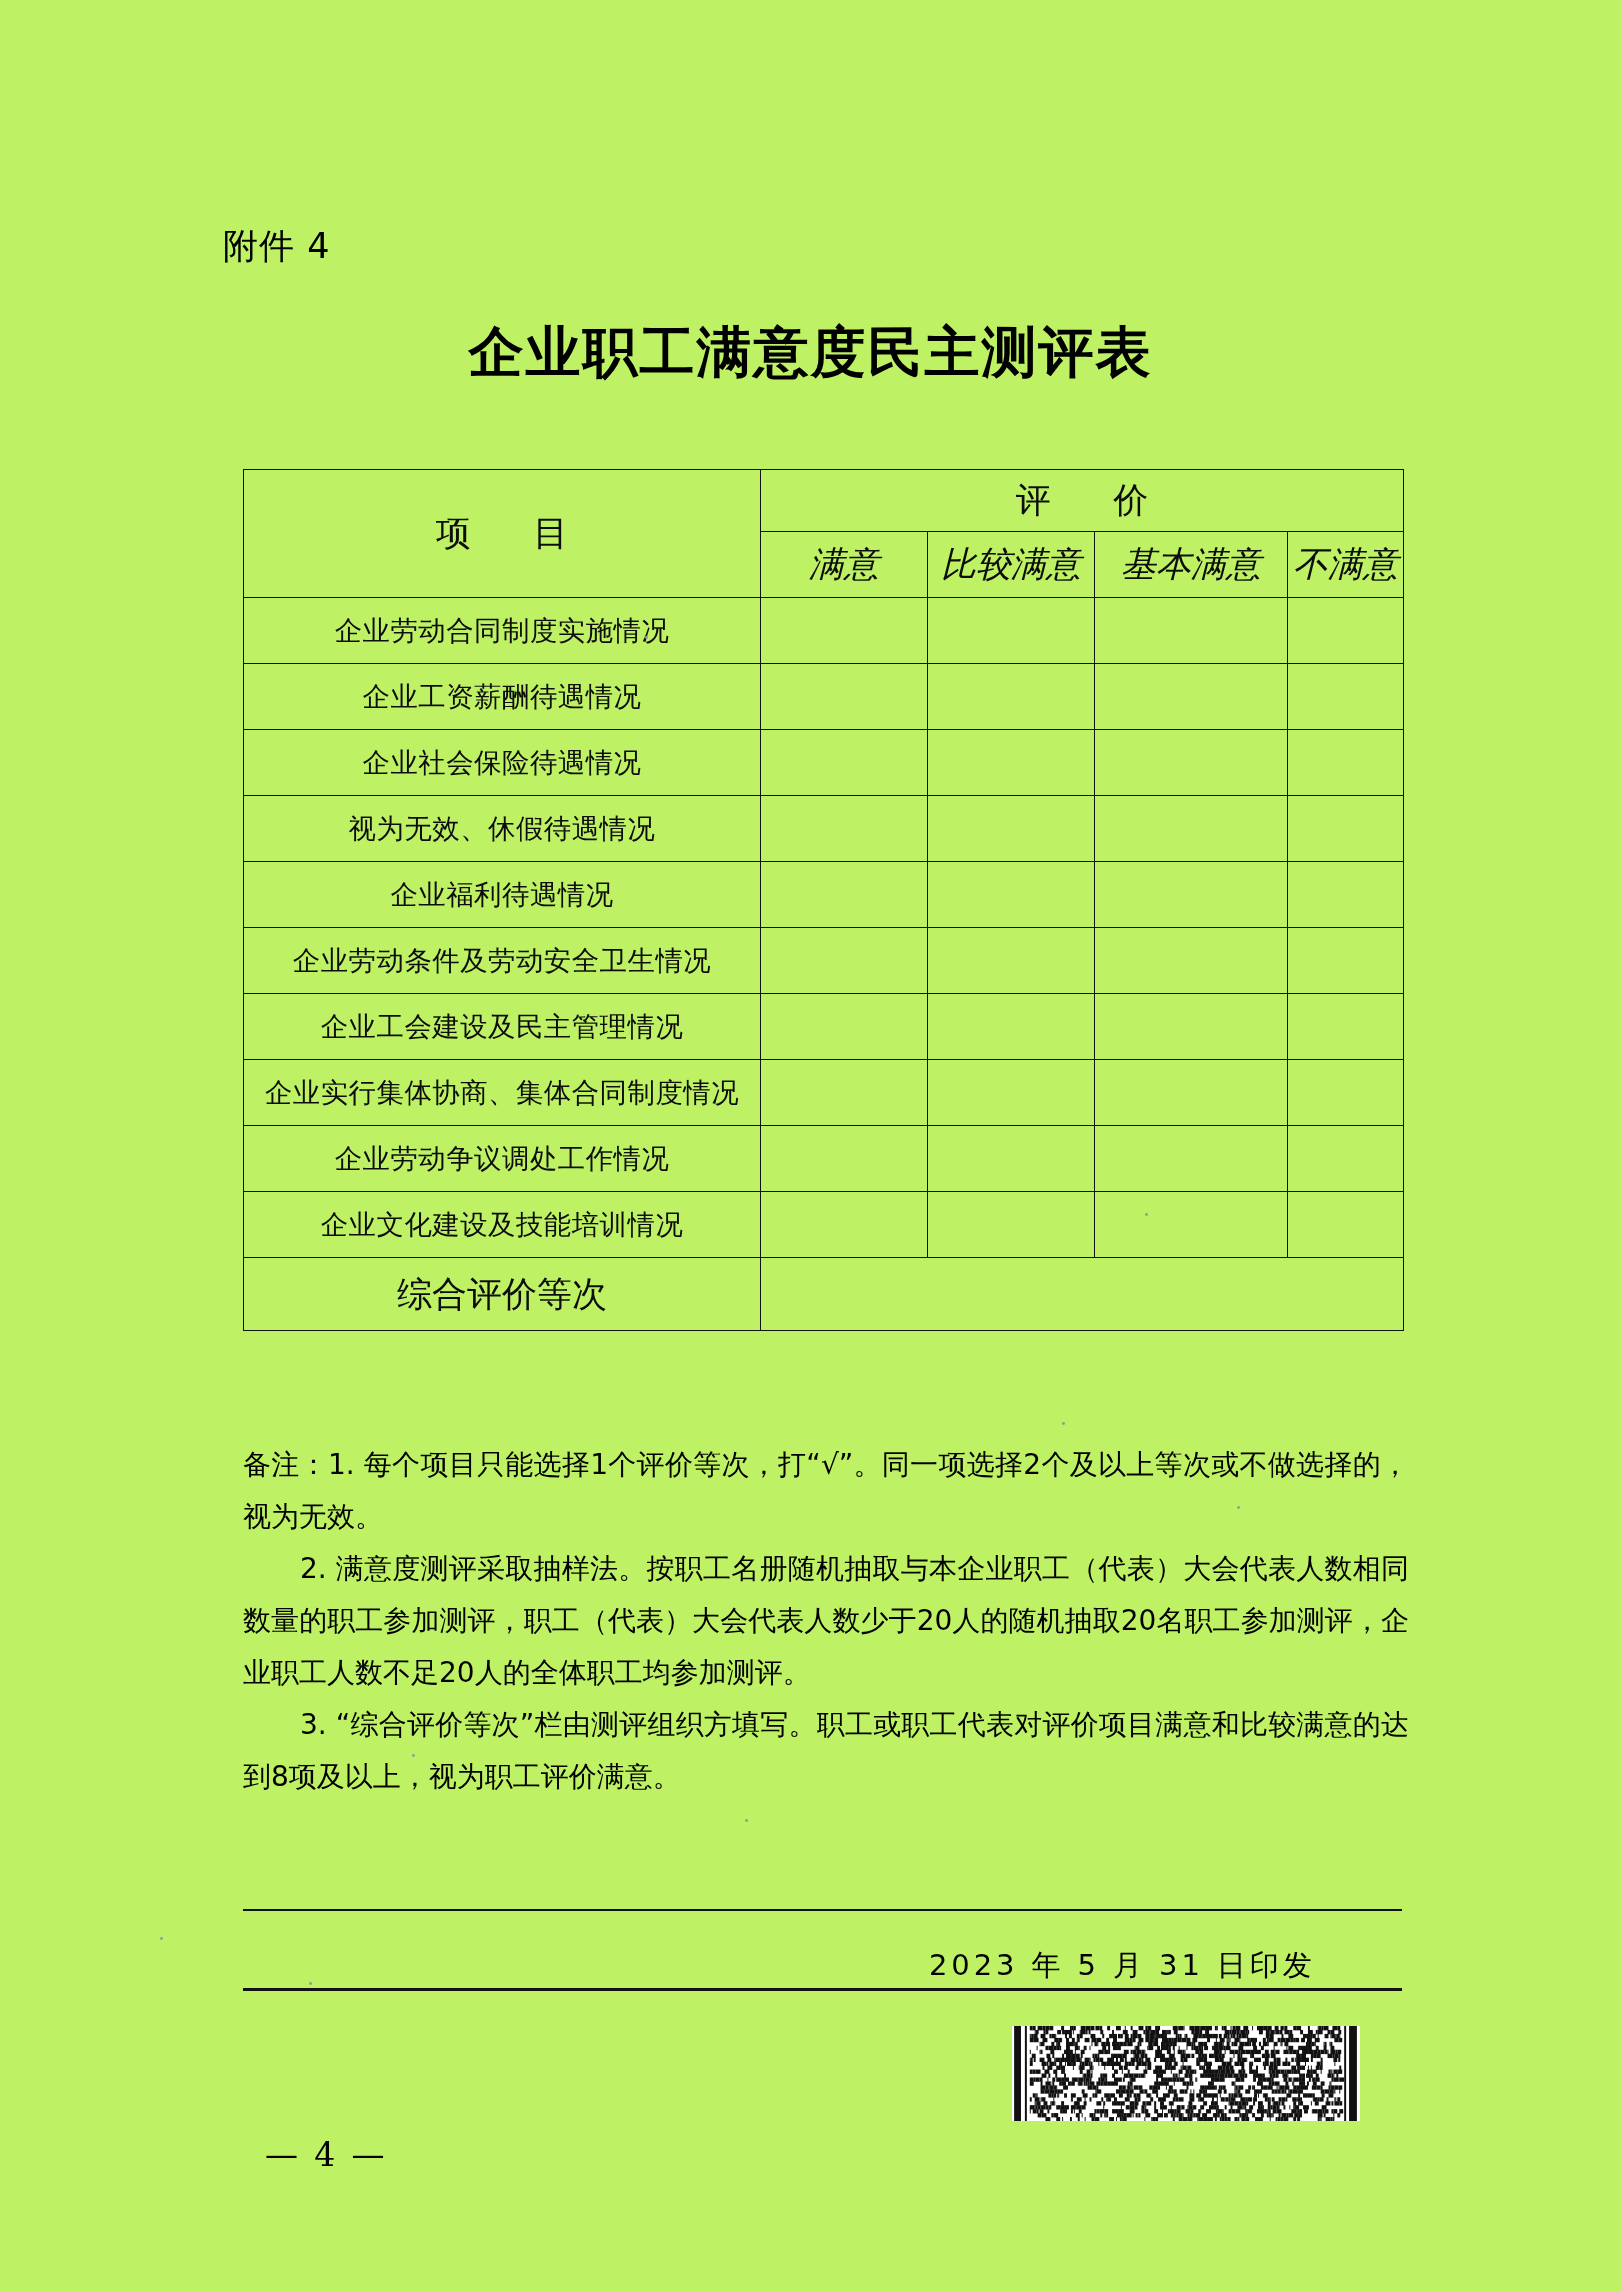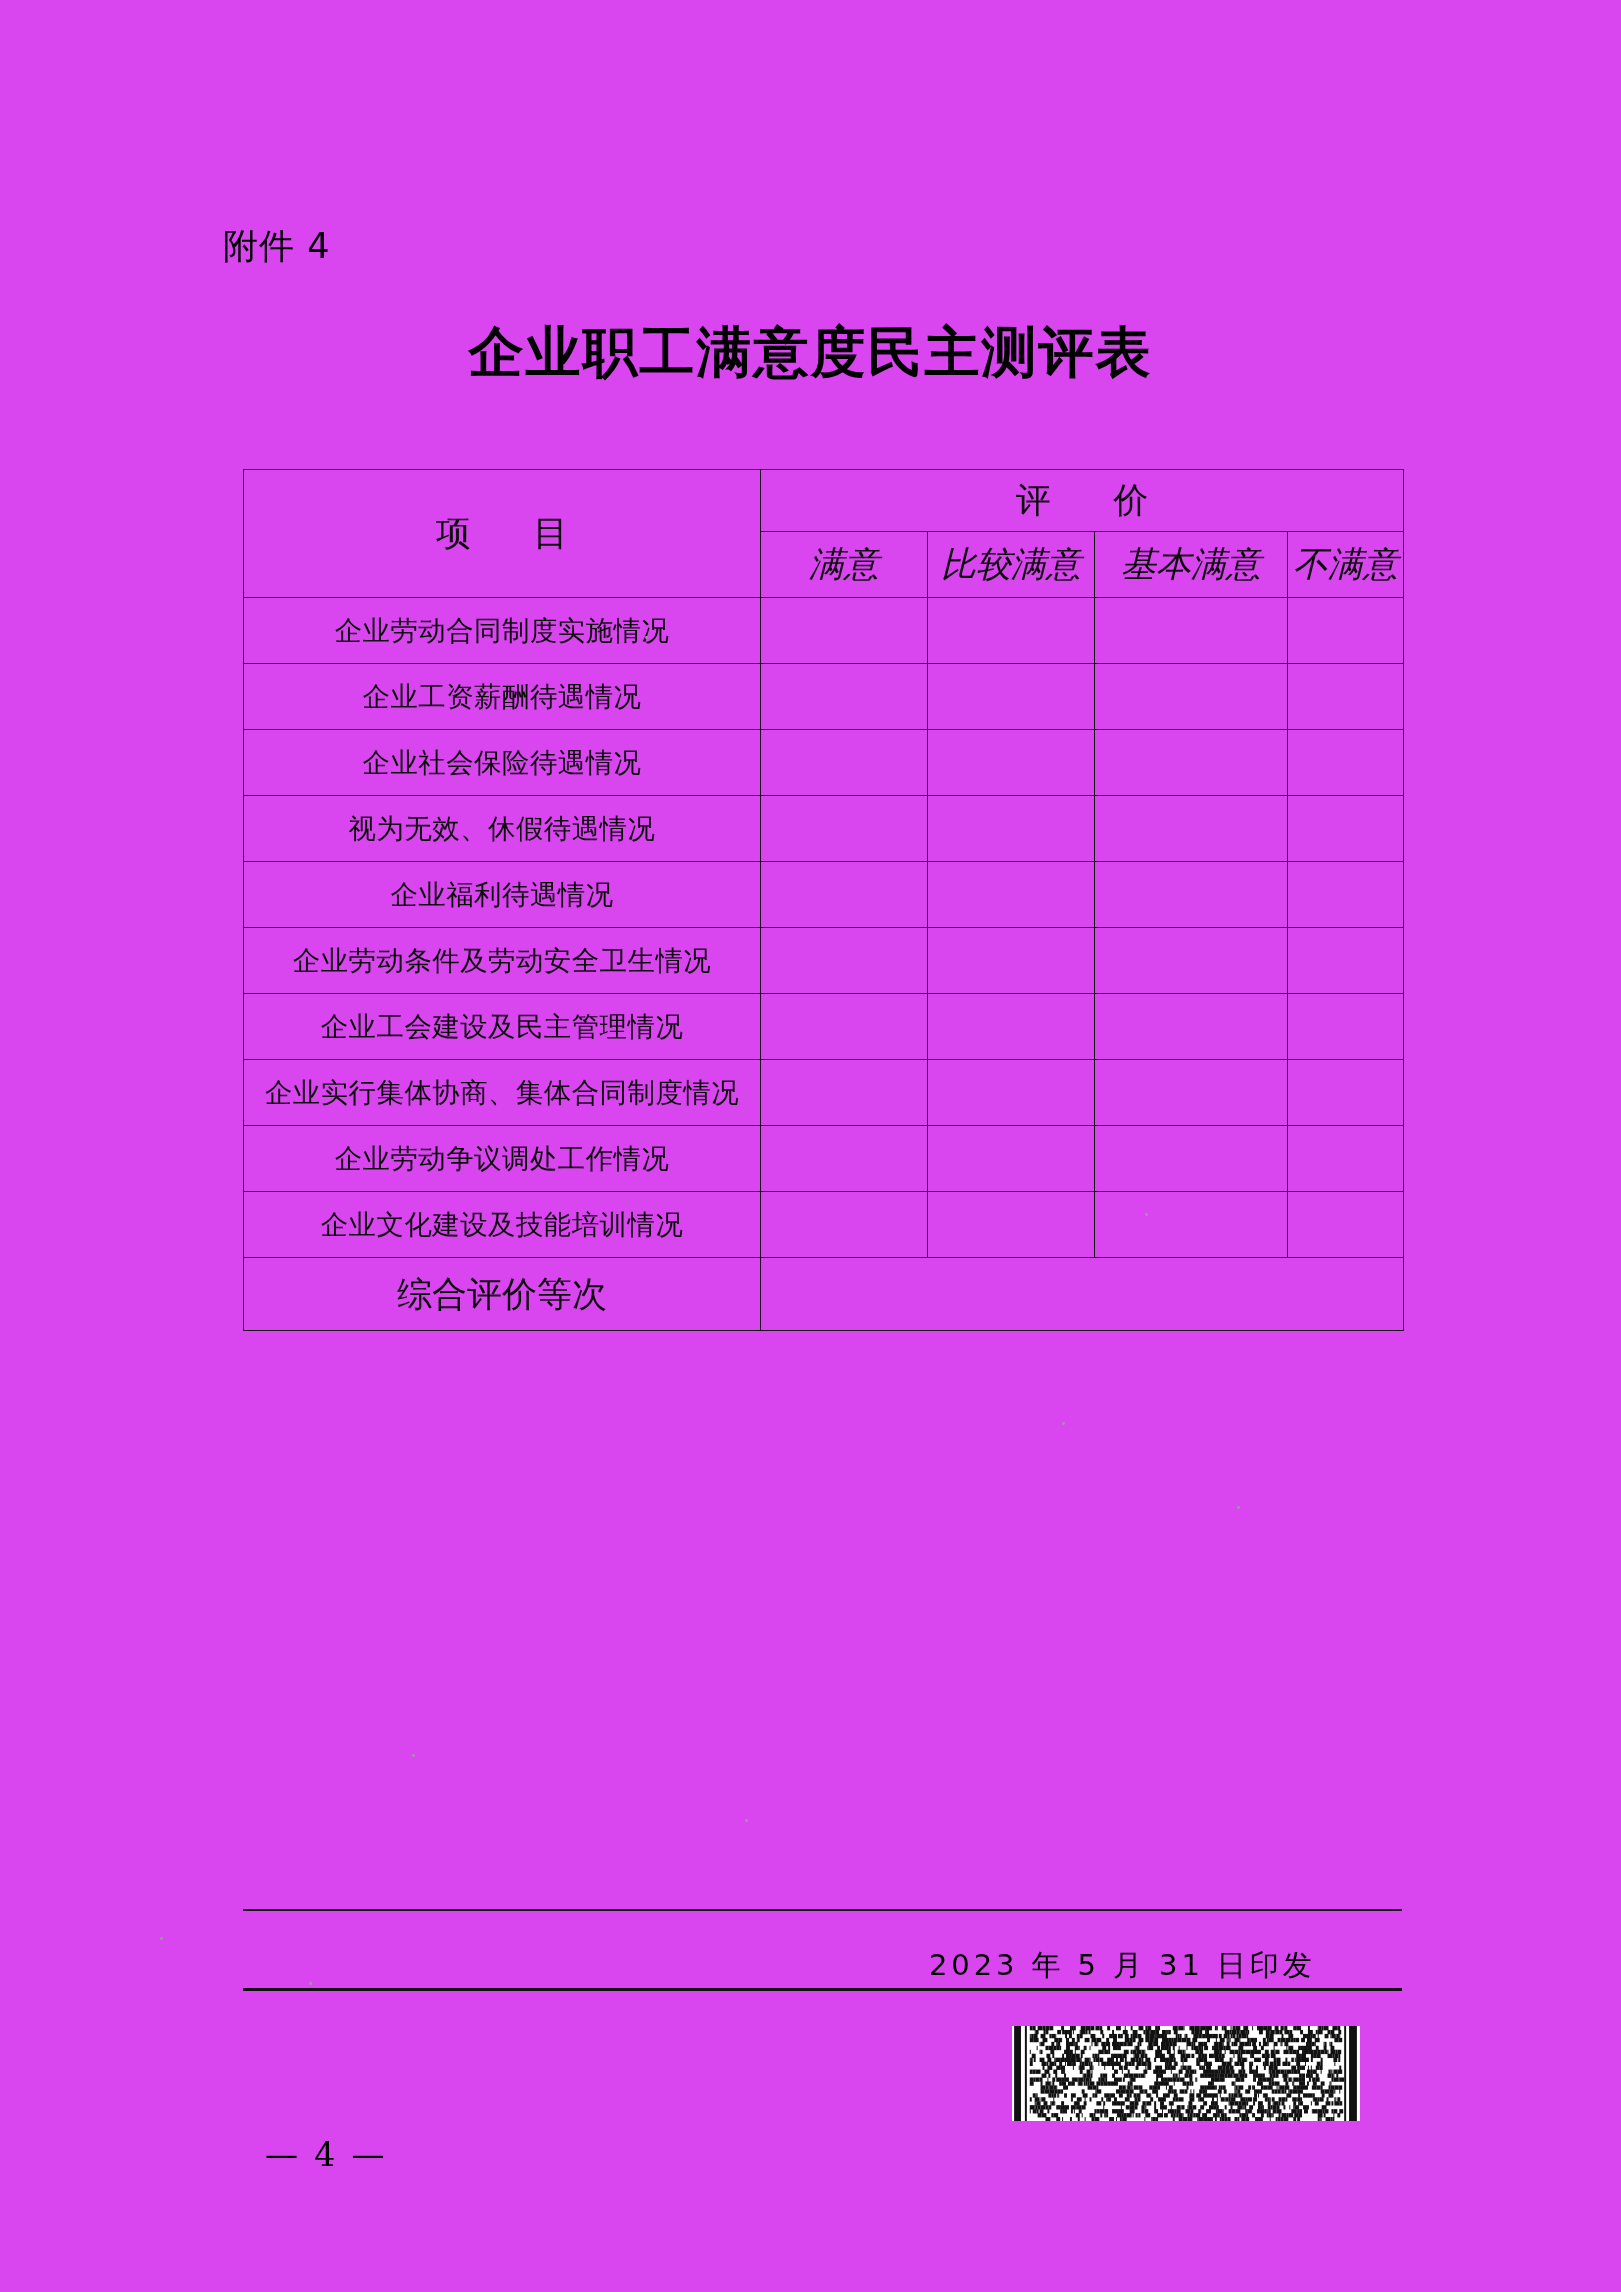--- a/index.html
+++ b/index.html
@@ -11,21 +11,21 @@
     width: 1621px;
     height: 2293px;
     position: relative;
     font-family: "Liberation Serif", "DejaVu Serif", serif;
     color: #000000;
     overflow: hidden;
   }
   .page {
     position: absolute;
     inset: 0;
-    background: #d946ef;
+    background: #bef264;
   }
 
   
   .attach-label {
     position: absolute;
     left: 223px;
     top: 223px;
     font-size: 35px;
     letter-spacing: 1px;
     font-family: "DejaVu Sans", "Liberation Sans", sans-serif;
@@ -276,20 +276,25 @@
         <td></td>
         <td></td>
       </tr>
       <tr class="row-summary">
         <td class="label">综合评价等次</td>
         <td colspan="4"></td>
       </tr>
     </tbody>
   </table>
 
+  <div class="notes">
+    <p>备注：1. 每个项目只能选择1个评价等次，打“√”。同一项选择2个及以上等次或不做选择的，视为无效。</p>
+    <p class="note-indent">2. 满意度测评采取抽样法。按职工名册随机抽取与本企业职工（代表）大会代表人数相同数量的职工参加测评，职工（代表）大会代表人数少于20人的随机抽取20名职工参加测评，企业职工人数不足20人的全体职工均参加测评。</p>
+    <p class="note-indent">3. “综合评价等次”栏由测评组织方填写。职工或职工代表对评价项目满意和比较满意的达到8项及以上，视为职工评价满意。</p>
+  </div>
 
   <div class="footer-rule-top"></div>
   <div class="footer-row">
     <span class="footer-date">2023 年 5 月 31 日印发</span>
   </div>
   <div class="footer-rule-bottom"></div>
 
   <div class="page-number">— 4 —</div>
 
   <div class="barcode">

